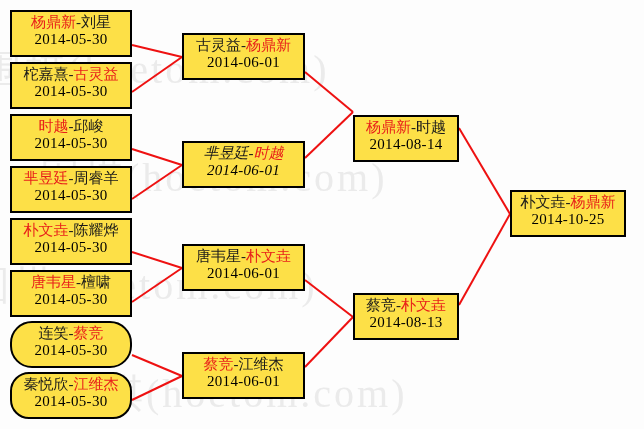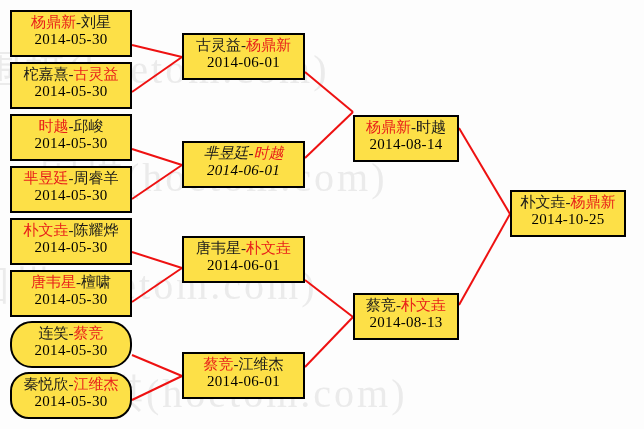--- a/index.html
+++ b/index.html
@@ -134,21 +134,21 @@
         <div class="match-date">2014-05-30</div>
       </div>
       <div class="match-box" style="left: 182px; top: 33px; width: 123px; height: 47px;">
         <div class="match-players"><span class="p-black">古灵益</span><span class="p-dash">-</span><span class="p-red">杨鼎新</span></div>
         <div class="match-date">2014-06-01</div>
       </div>
       <div class="match-box" style="left: 182px; top: 141px; width: 123px; height: 47px; font-style: italic;">
         <div class="match-players"><span class="p-black">芈昱廷</span><span class="p-dash">-</span><span class="p-red">时越</span></div>
         <div class="match-date">2014-06-01</div>
       </div>
-      <div class="match-box" style="left: 182px; top: 236px; width: 123px; height: 47px;">
+      <div class="match-box" style="left: 182px; top: 244px; width: 123px; height: 47px;">
         <div class="match-players"><span class="p-black">唐韦星</span><span class="p-dash">-</span><span class="p-red">朴文垚</span></div>
         <div class="match-date">2014-06-01</div>
       </div>
       <div class="match-box" style="left: 182px; top: 352px; width: 123px; height: 47px;">
         <div class="match-players"><span class="p-red">蔡竞</span><span class="p-dash">-</span><span class="p-black">江维杰</span></div>
         <div class="match-date">2014-06-01</div>
       </div>
       <div class="match-box" style="left: 353px; top: 88px; width: 106px; height: 47px; margin-top: 27px;">
         <div class="match-players"><span class="p-red">杨鼎新</span><span class="p-dash">-</span><span class="p-black">时越</span></div>
         <div class="match-date">2014-08-14</div>

